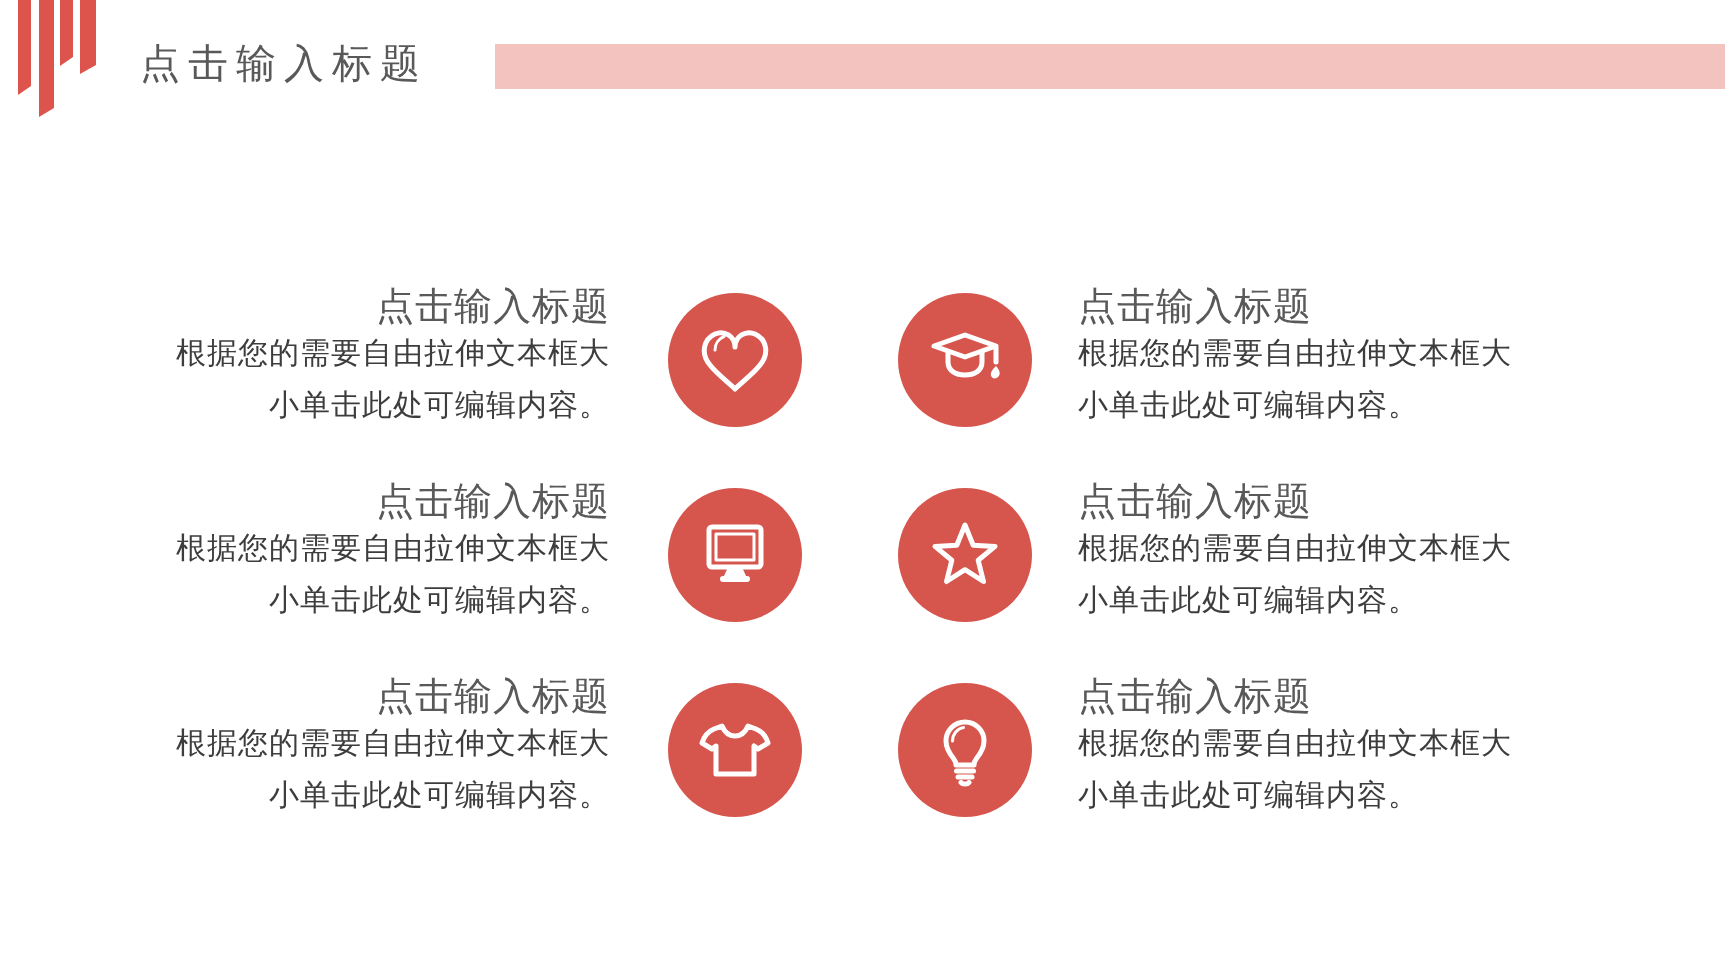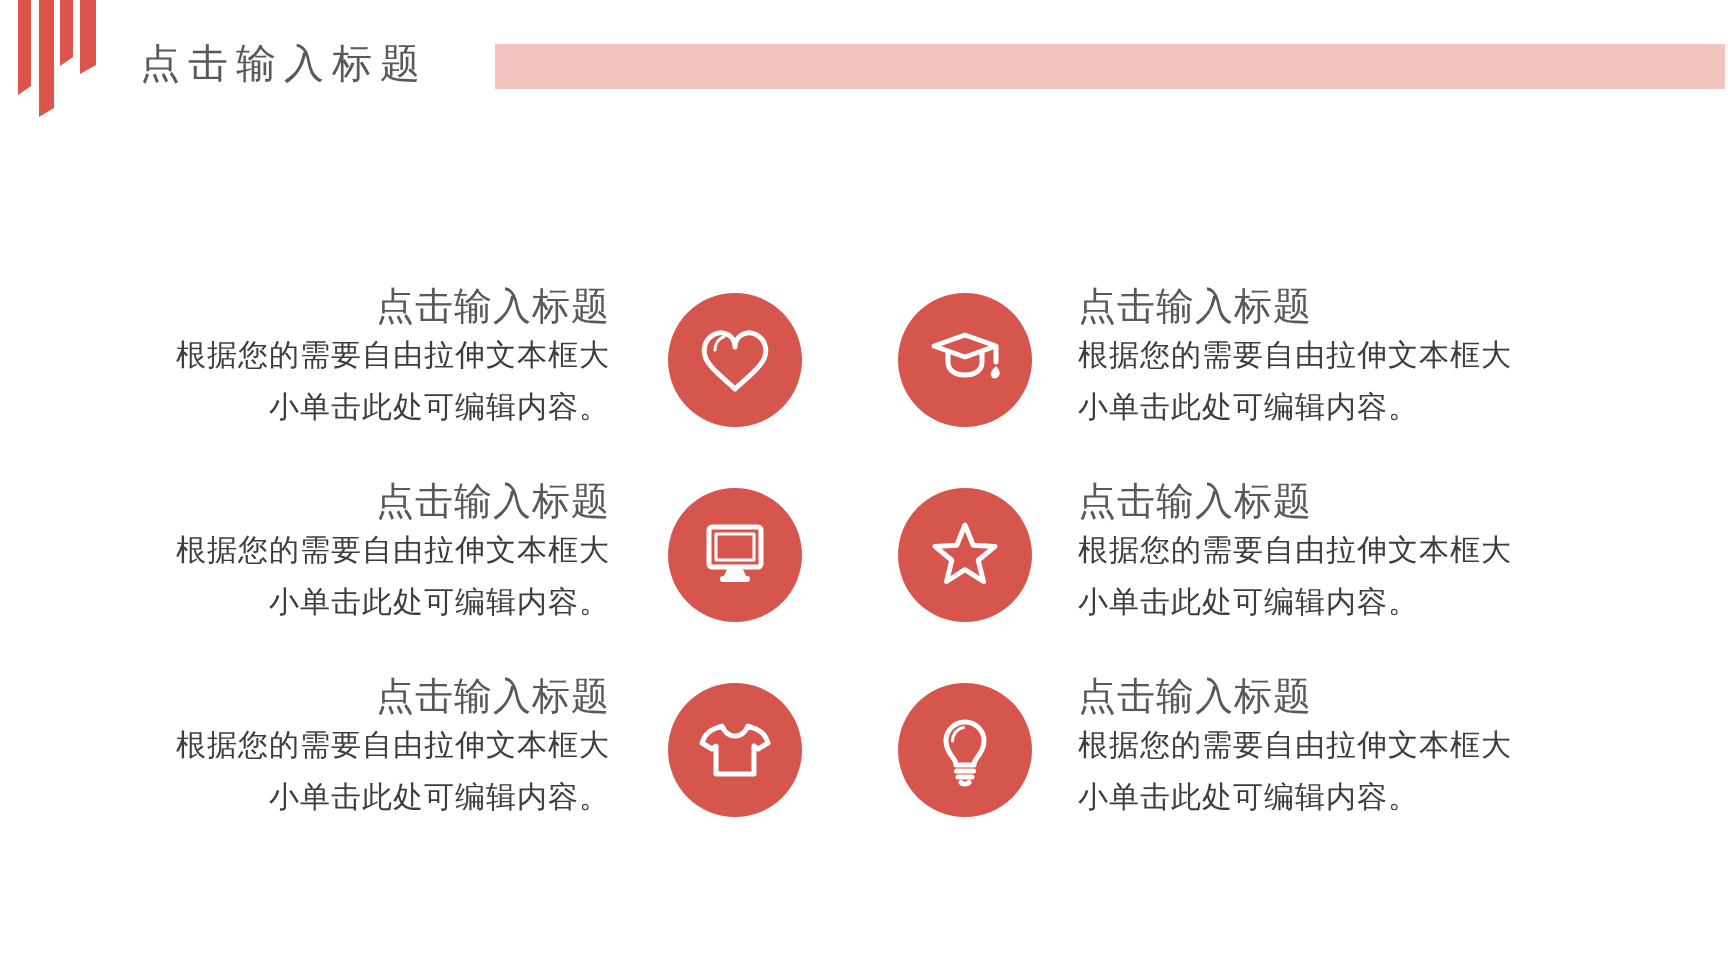--- a/index.html
+++ b/index.html
@@ -47,21 +47,21 @@
   .icon .fillw { fill:#ffffff; stroke:none; }
   .icon .thin { stroke-width:3; }
 
   .text { position:absolute; top:-6px; }
   .text.tl { left:160px; width:450px; text-align:right; }
   .text.tr { left:1078px; width:470px; text-align:left; }
 
   .block-title { font-size:38px; line-height:46px; color:var(--title-gray);
     letter-spacing:1px; cursor:pointer; }
   .block-body { font-size:30px; line-height:52px; color:var(--body-gray);
-    letter-spacing:1px; cursor:pointer; }
+    letter-spacing:1px; cursor:pointer;font-family:Liberation Mono, monospace; }
 </style>
 </head>
 <body style="--logo-red: #dc544c; --circle-red: #d6564e; --bar-pink: #f2c3bf; --title-gray: #595959; --body-gray: #3d3d3d;">
 
 <div class="slide">
 
   <div class="logo">
     <div class="stripe s1"></div>
     <div class="stripe s2"></div>
     <div class="stripe s3"></div>

